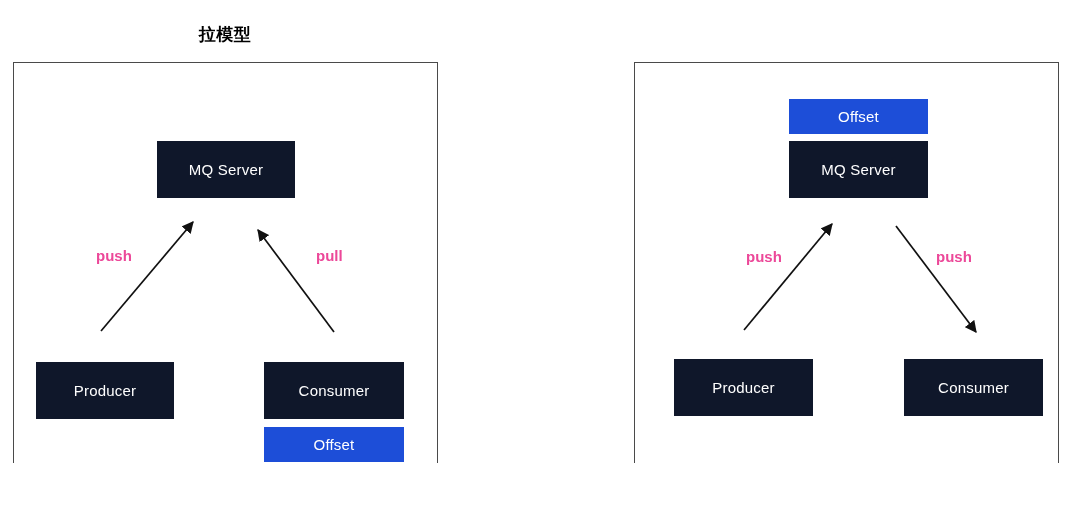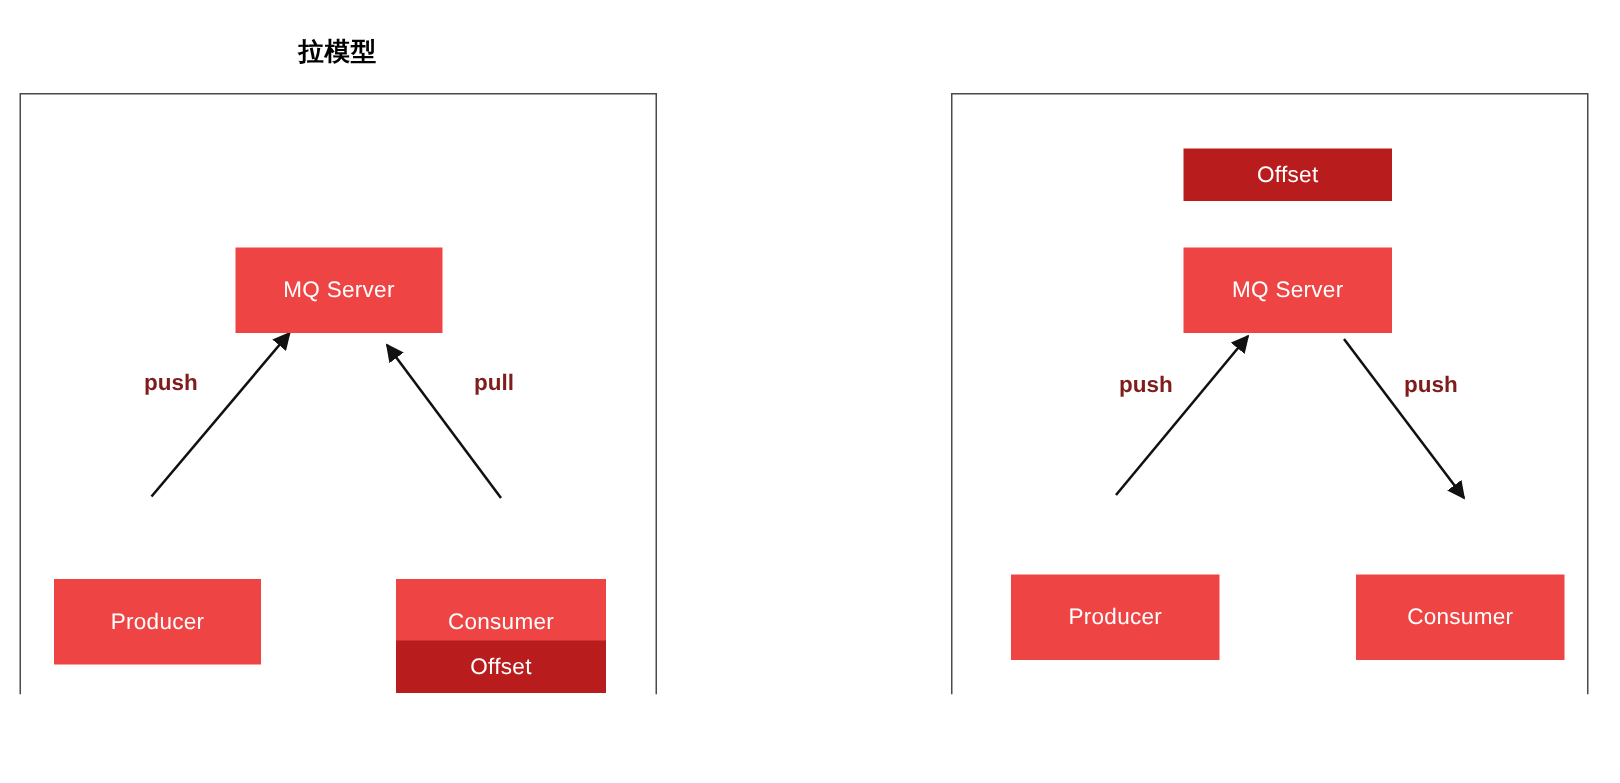--- a/index.html
+++ b/index.html
@@ -48,22 +48,22 @@
     display: flex;
     align-items: center;
     justify-content: center;
     color: #ffffff;
     font-size: 15px;
     font-weight: normal;
     letter-spacing: 0.2px;
     box-sizing: border-box;
     white-space: nowrap;
   }
-  .node.primary { background: #ef4444; margin-top: 24px; }
-  .node.light   { background: #b91c1c; }
+  .node.primary { background: #0f172a; }
+  .node.light   { background: #1d4ed8; }
 
   
   #l-mqserver { left: 157px; top: 141px; width: 138px; height: 57px; }
   #l-producer { left: 36px;  top: 362px; width: 138px; height: 57px; }
   #l-consumer { left: 264px; top: 362px; width: 140px; height: 57px; }
   #l-offset   { left: 264px; top: 427px; width: 140px; height: 35px; }
 
   
   #r-offset   { left: 789px; top: 99px;  width: 139px; height: 35px; }
   #r-mqserver { left: 789px; top: 141px; width: 139px; height: 57px; }
@@ -78,21 +78,21 @@
     width: 1080px;
     height: 522px;
     pointer-events: none;
   }
 
   
   .edge-label {
     position: absolute;
     font-size: 15px;
     font-weight: bold;
-    color: #7f1d1d;
+    color: #ec4899;
     white-space: nowrap;
     line-height: 1;
   }
   #lbl-l-push { left: 96px;  top: 248px; }
   #lbl-l-pull { left: 296px; top: 248px; margin-left: 20px; }
   #lbl-r-push-left  { left: 746px; top: 249px; }
   #lbl-r-push-right { left: 936px; top: 249px; }
 </style>
 </head>
 <body>

